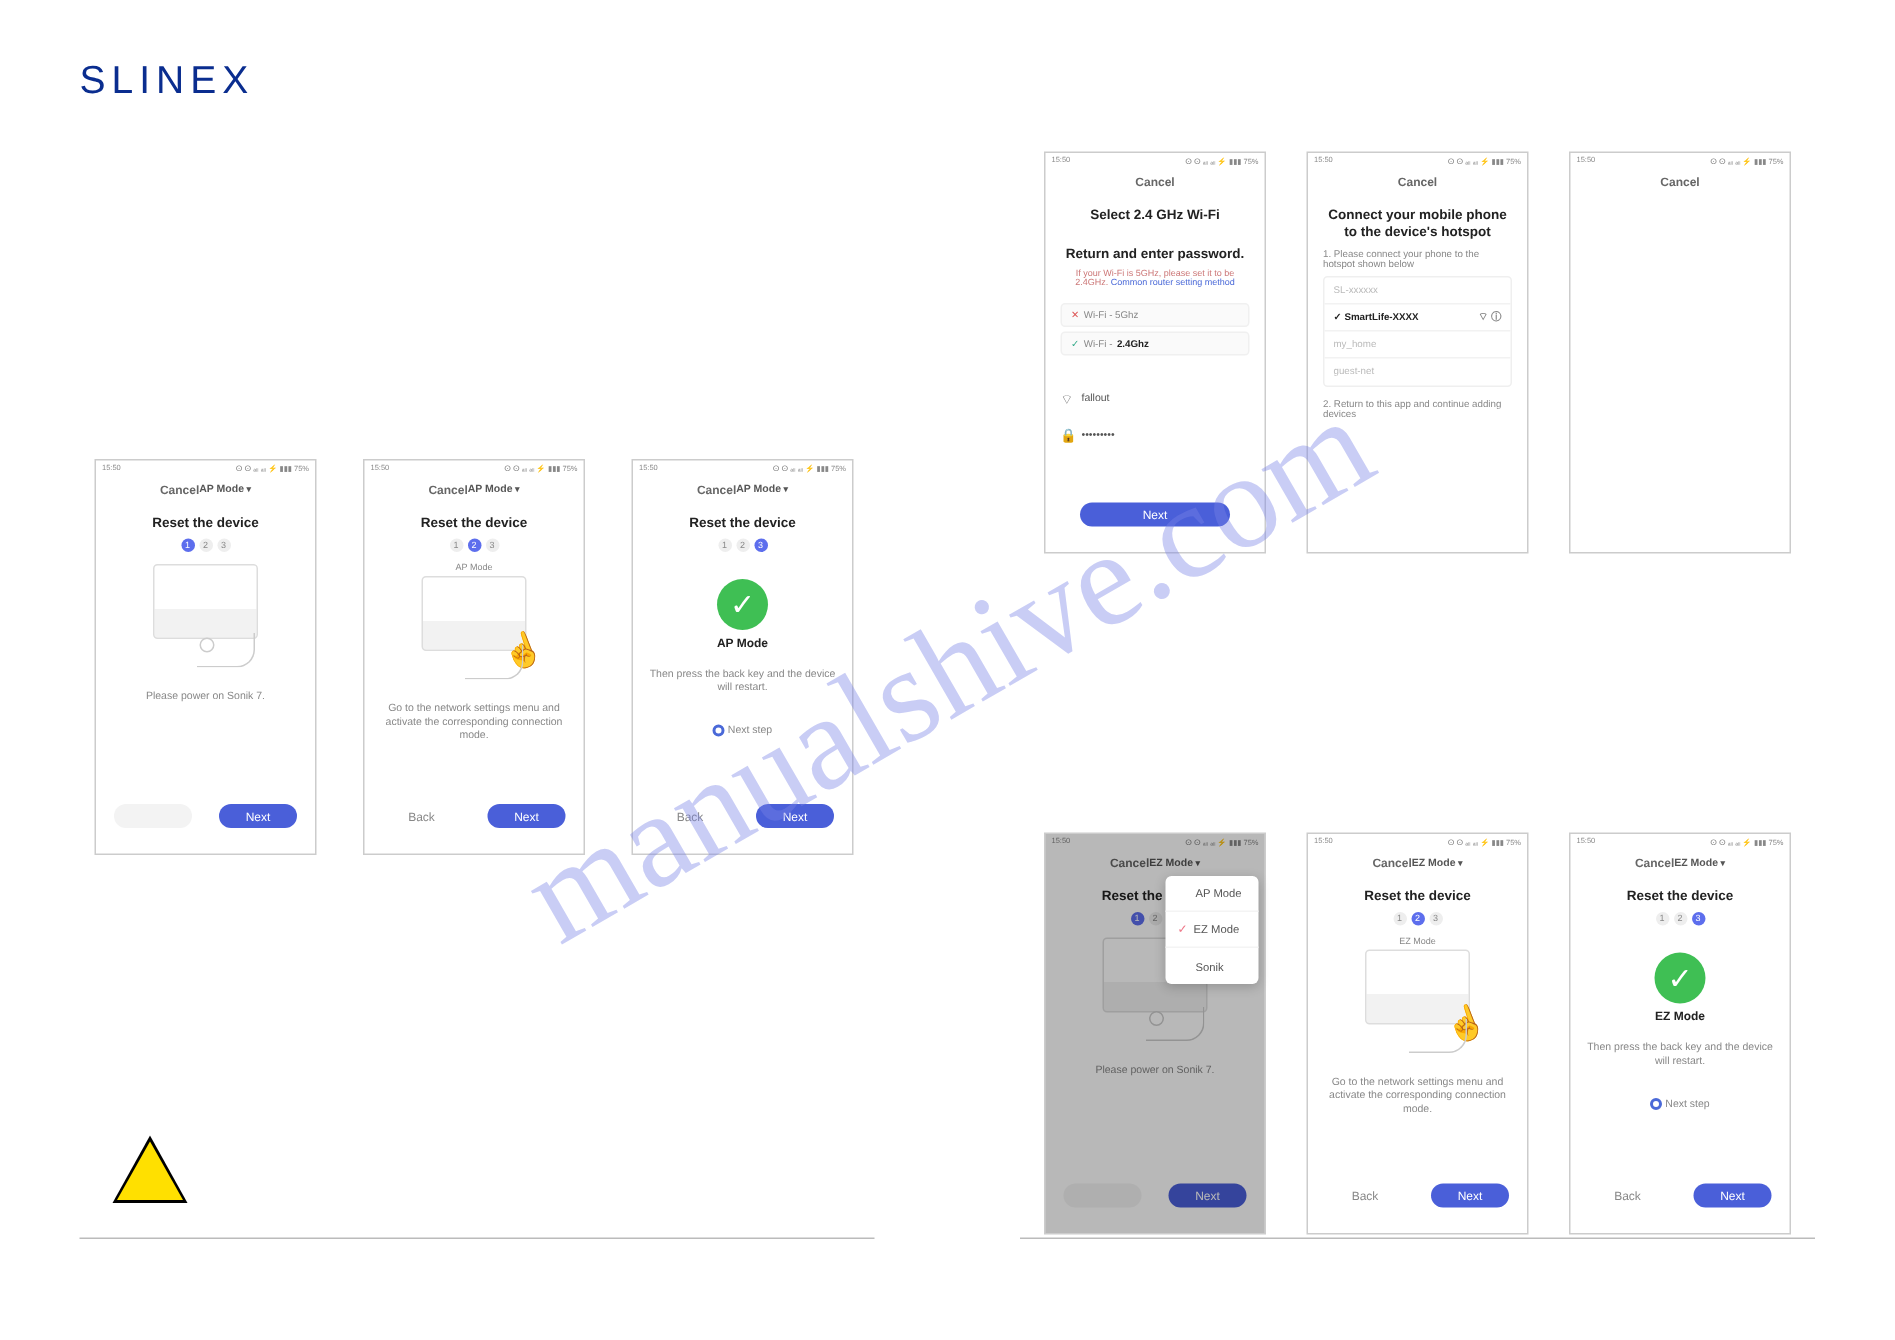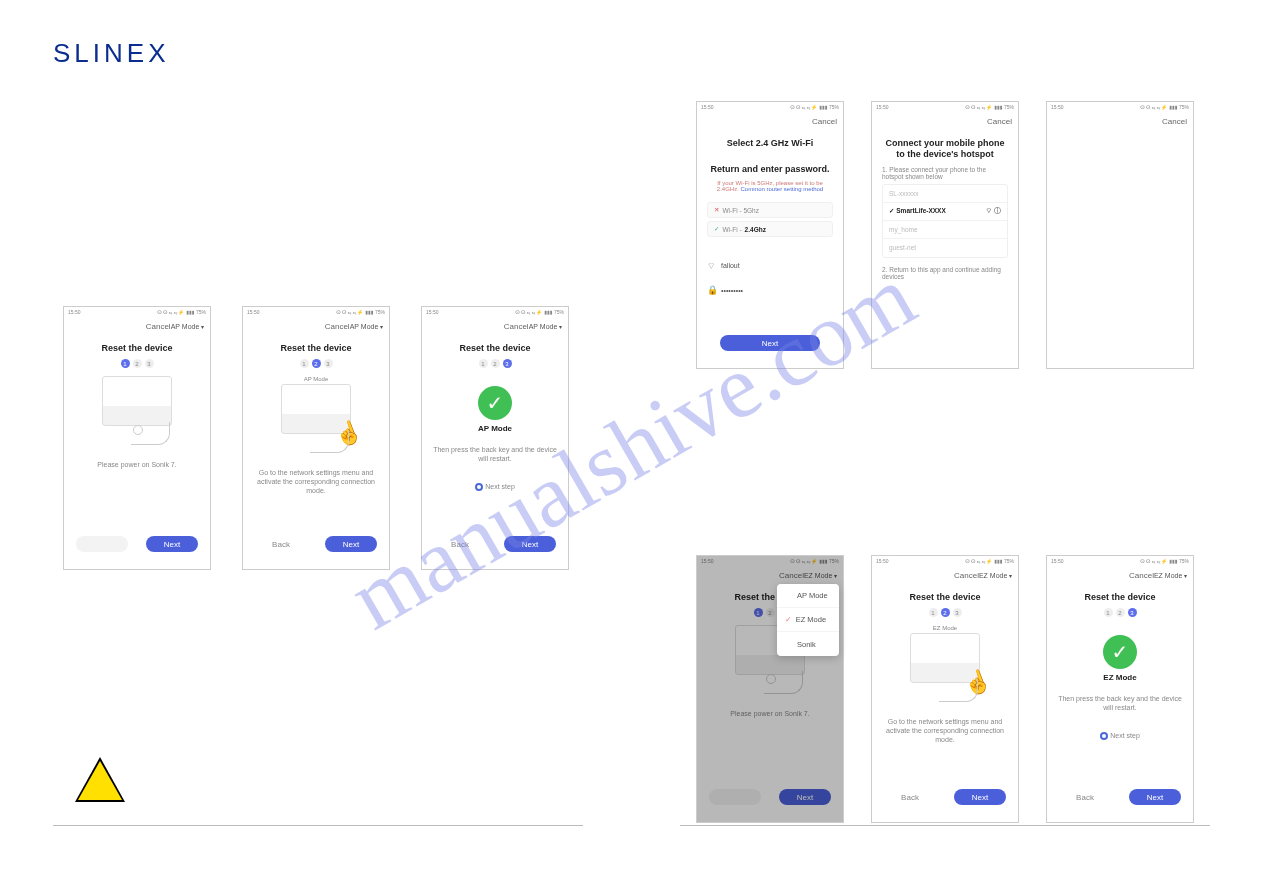--- a/index.html
+++ b/index.html
@@ -50,25 +50,26 @@
     display: flex;
     justify-content: space-between;
     align-items: center;
     padding: 0 4px;
     font-size: 5px;
     color: #888;
   }
   .topbar {
     height: 18px;
     display: flex;
-    justify-content: flex-end;
+    justify-content: center;
     align-items: center;
     padding: 0 6px;
     font-size: 8px;
     color: #666;
+    font-weight: bold;
   }
   .topbar .mode { color: #555; font-size: 7px; }
   .topbar .mode::after { content: " ▾"; font-size: 6px; }
   .content {
     flex: 1;
     display: flex;
     flex-direction: column;
     align-items: center;
     padding: 4px 10px;
     text-align: center;

